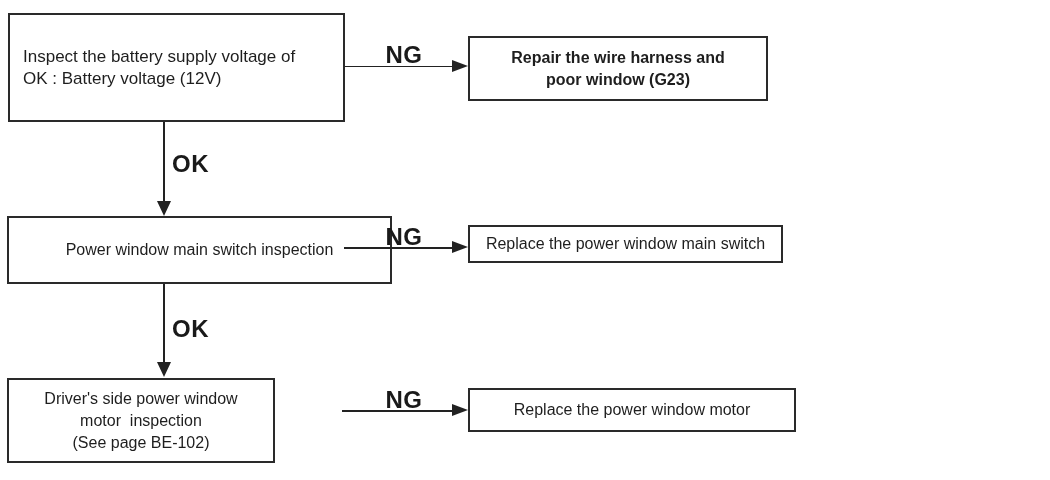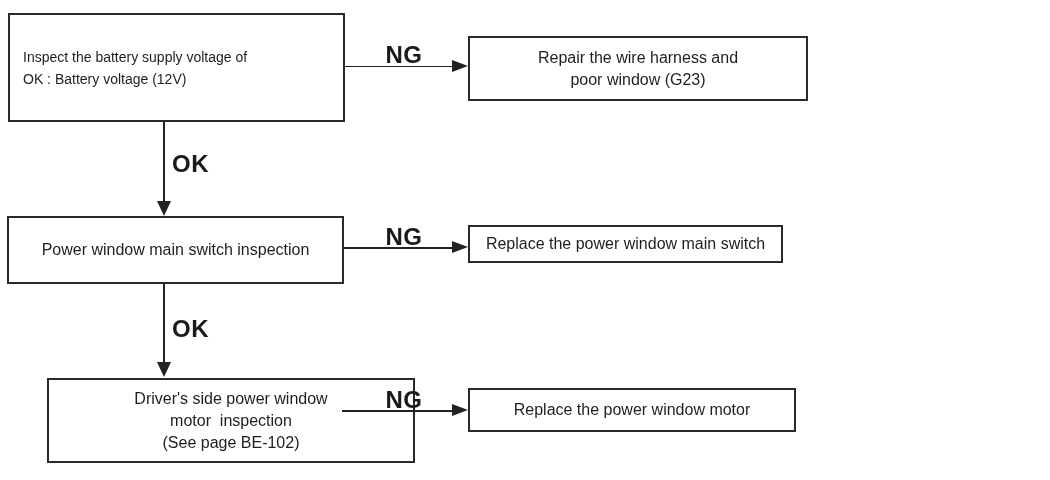--- a/index.html
+++ b/index.html
@@ -25,27 +25,27 @@
     flex-direction: column;
     justify-content: center;
     font-size: 16px;
     line-height: 22px;
     color: #1e1e1e;
   }
   .box .line {
     white-space: pre-wrap;
   }
   .box.center { align-items: center; text-align: center; }
-  .box.left   { align-items: flex-start; text-align: left; padding-left: 13px; padding-right: 6px; font-size: 14px; }
+  .box.left   { align-items: flex-start; text-align: left; padding-left: 13px; padding-right: 6px; font-size: 17px; }
 
   #box-inspect-battery { left: 8px;   top: 13px;  width: 337px; height: 109px; }
-  #box-repair-harness  { left: 468px; top: 36px;  width: 340px; height: 65px;  }
-  #box-switch-inspect  { left: 7px;   top: 216px; width: 337px; height: 68px;  }
+  #box-repair-harness  { left: 468px; top: 36px;  width: 300px; height: 65px; font-weight: bold;  }
+  #box-switch-inspect  { left: 7px;   top: 216px; width: 385px; height: 68px;  }
   #box-replace-switch  { left: 468px; top: 225px; width: 315px; height: 38px;  }
-  #box-motor-inspect   { left: 7px;   top: 378px; width: 368px; height: 85px; margin-left: 40px;  }
+  #box-motor-inspect   { left: 7px;   top: 378px; width: 268px; height: 85px;  }
   #box-replace-motor   { left: 468px; top: 388px; width: 328px; height: 44px;  }
 
   .hline {
     position: absolute;
     height: 1.6px;
     background: #222222;
   }
   .vline {
     position: absolute;
     width: 1.6px;

